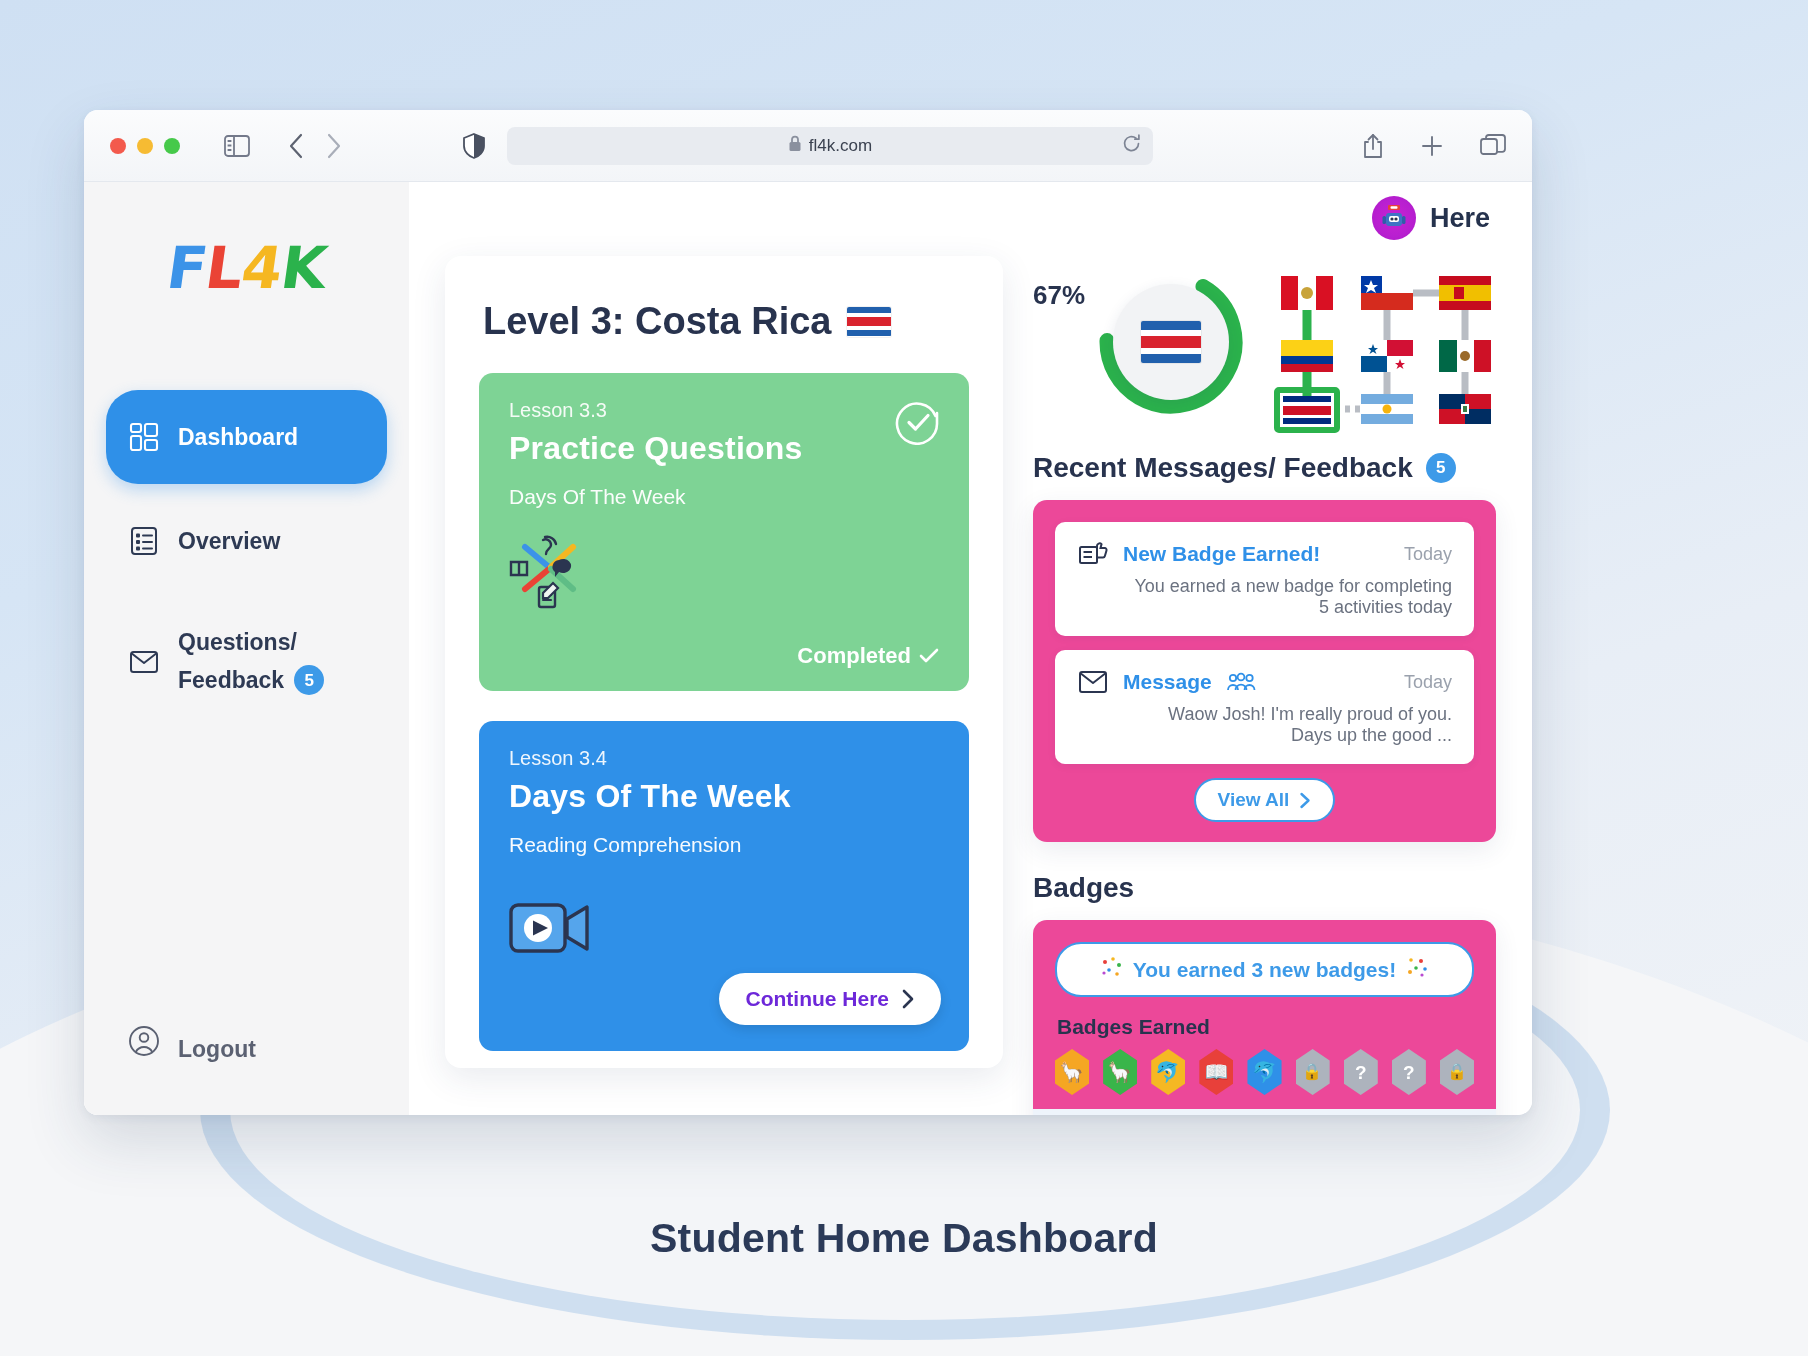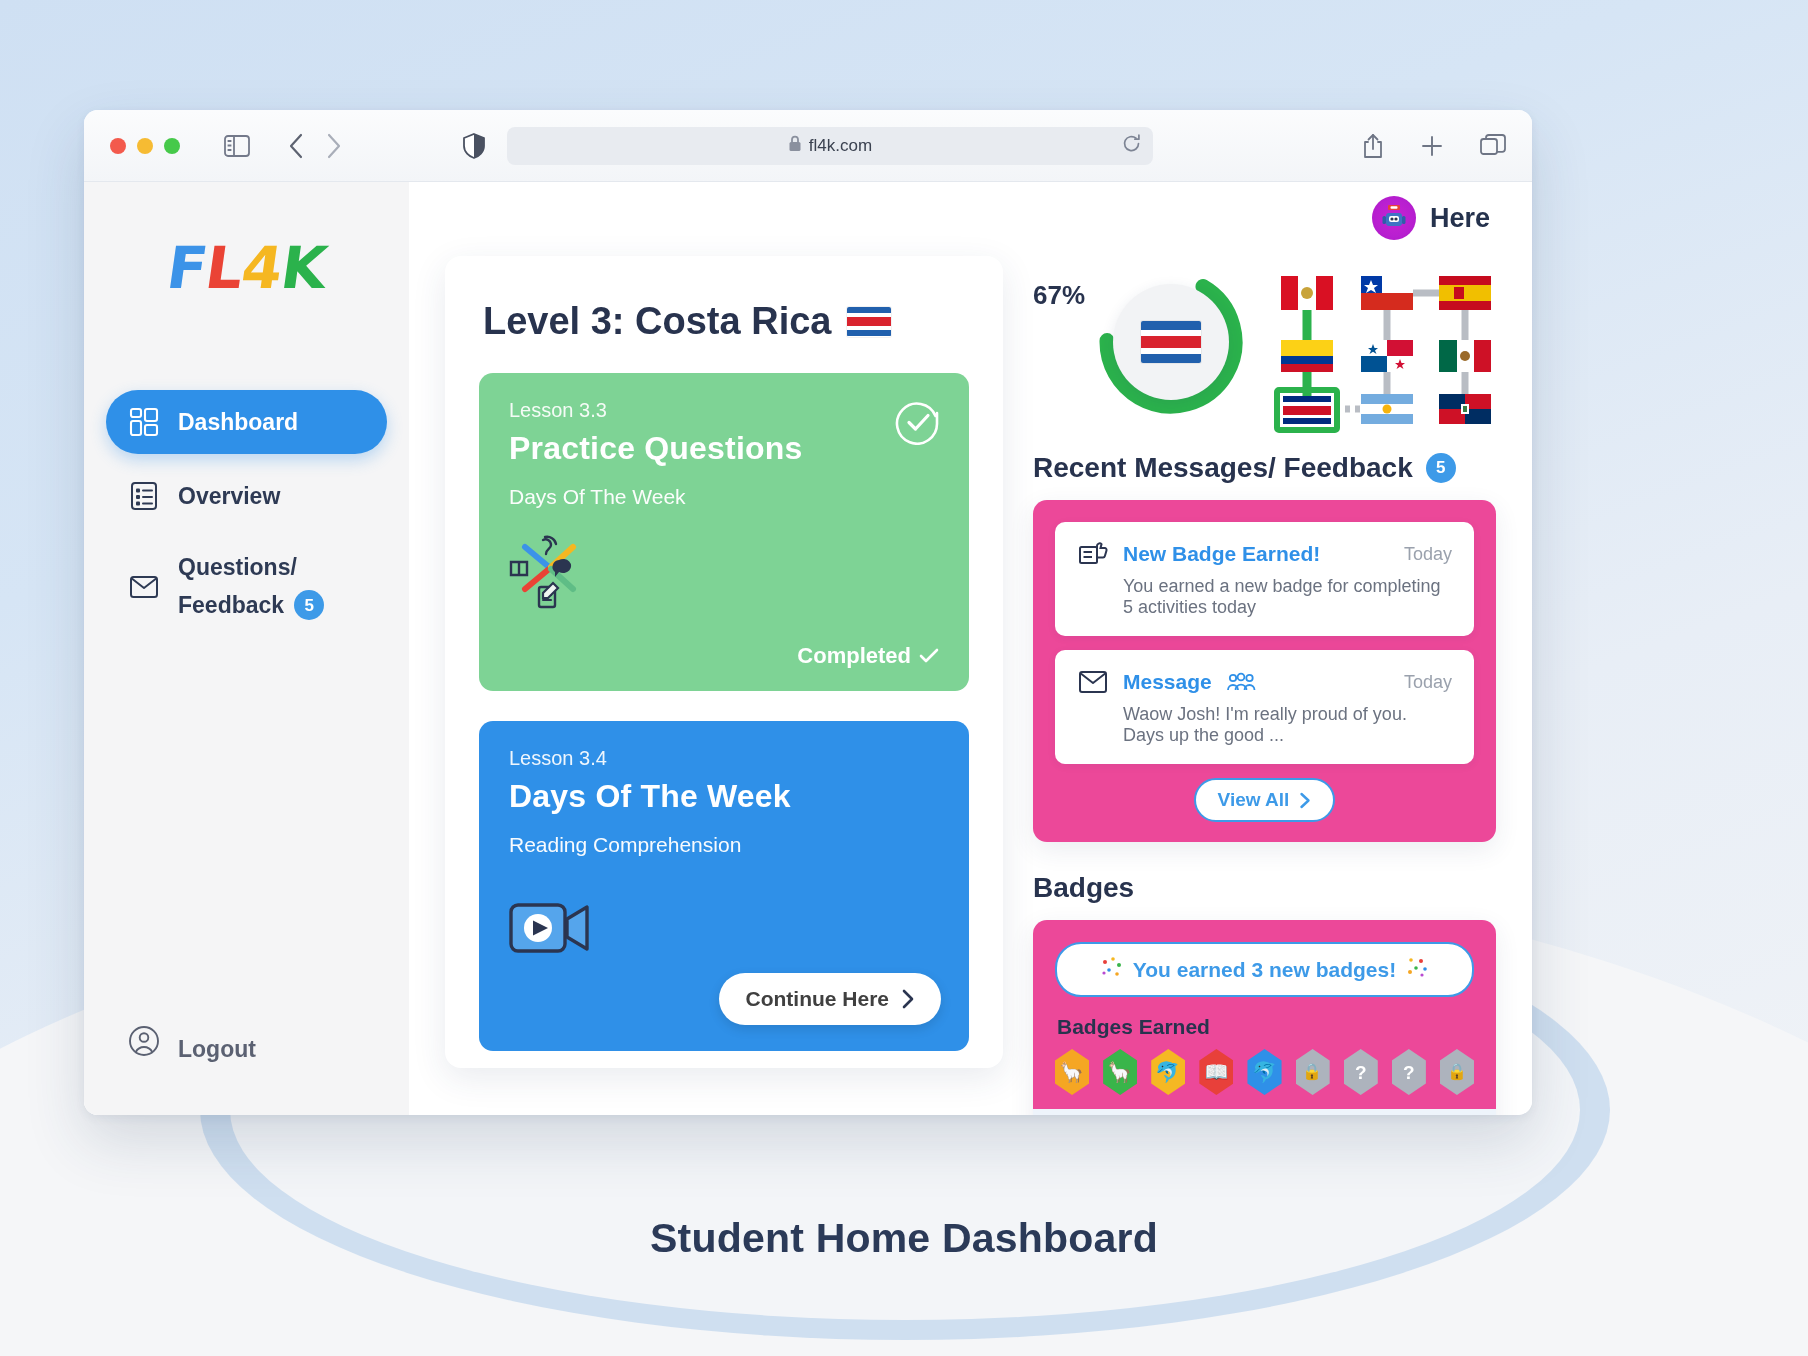--- a/index.html
+++ b/index.html
@@ -102,21 +102,21 @@
     user-select: none;
   }
   .logo .c1 { color: #3c93e8; }
   .logo .c2 { color: #ea4335; }
   .logo .c3 { color: #f5b721; }
   .logo .c4 { color: #2bb24c; }
 
   .nav { margin-top: 88px; padding: 0 22px; display: flex; flex-direction: column; gap: 10px; }
   .nav-item {
     display: flex; align-items: center; gap: 18px;
-    padding: 16px 22px;
+    padding: 31px 22px;
     border-radius: 32px;
     font-size: 23px; font-weight: 700;
     color: #2e3a54;
     cursor: pointer;
     line-height: 1.15;
   }
   .nav-item.active { background: #2f90e8; color: #fff; box-shadow: 0 6px 16px rgba(47,144,232,.3); }
   .nav-item .ic { flex: 0 0 32px; height: 32px; display: flex; align-items: center; justify-content: center; }
   .nav-label { display: flex; align-items: center; flex-wrap: wrap; gap: 10px; }
   .badge-count {
@@ -186,21 +186,21 @@
   .lcard .lesson-sub { font-size: 21px; font-weight: 400; opacity: .97; }
   .lcard .check-ring { position: absolute; right: 28px; top: 26px; }
   .completed {
     position: absolute; right: 30px; bottom: 22px;
     font-size: 22px; font-weight: 700;
     display: flex; align-items: center; gap: 8px;
   }
   .lesson-icon { margin-top: 22px; }
   .continue-btn {
     position: absolute; right: 28px; bottom: 26px;
-    background: #fff; color: #404040;
+    background: #fff; color: #6d28d9;
     border: none; border-radius: 26px;
     padding: 14px 26px;
     font-size: 21px; font-weight: 700;
     font-family: "Liberation Sans", sans-serif;
     display: flex; align-items: center; gap: 12px;
     cursor: pointer;
     box-shadow: 0 4px 12px rgba(0,0,0,.12);
   }
 
   
@@ -233,21 +233,21 @@
   }
   .msg {
     background: #fff; border-radius: 10px;
     padding: 16px 22px 18px 22px;
     box-shadow: 0 2px 8px rgba(40,60,95,.07);
     margin-bottom: 14px;
   }
   .msg-head { display: flex; align-items: center; gap: 14px; }
   .msg-title { color: #2f90e8; font-size: 21px; font-weight: 800; }
   .msg-time { margin-left: auto; color: #9aa1ad; font-size: 18px; }
-  .msg-body { color: #6b7280; font-size: 18px; margin-top: 6px; padding-left: 46px; }
+  .msg-body { color: #6b7280; font-size: 18px; margin-top: 6px; padding-left: 46px; text-align: right; }
   .msg-icon { width: 32px; height: 32px; display:flex; align-items:center; justify-content:center; color:#2b3550; }
 
   .viewall {
     display: inline-flex; align-items: center; gap: 10px;
     border: 2px solid #3d9ae8; color: #3d9ae8; background: #fff;
     border-radius: 24px; padding: 9px 22px;
     font-size: 19px; font-weight: 700;
     font-family: "Liberation Sans", sans-serif;
     cursor: pointer;
   }

